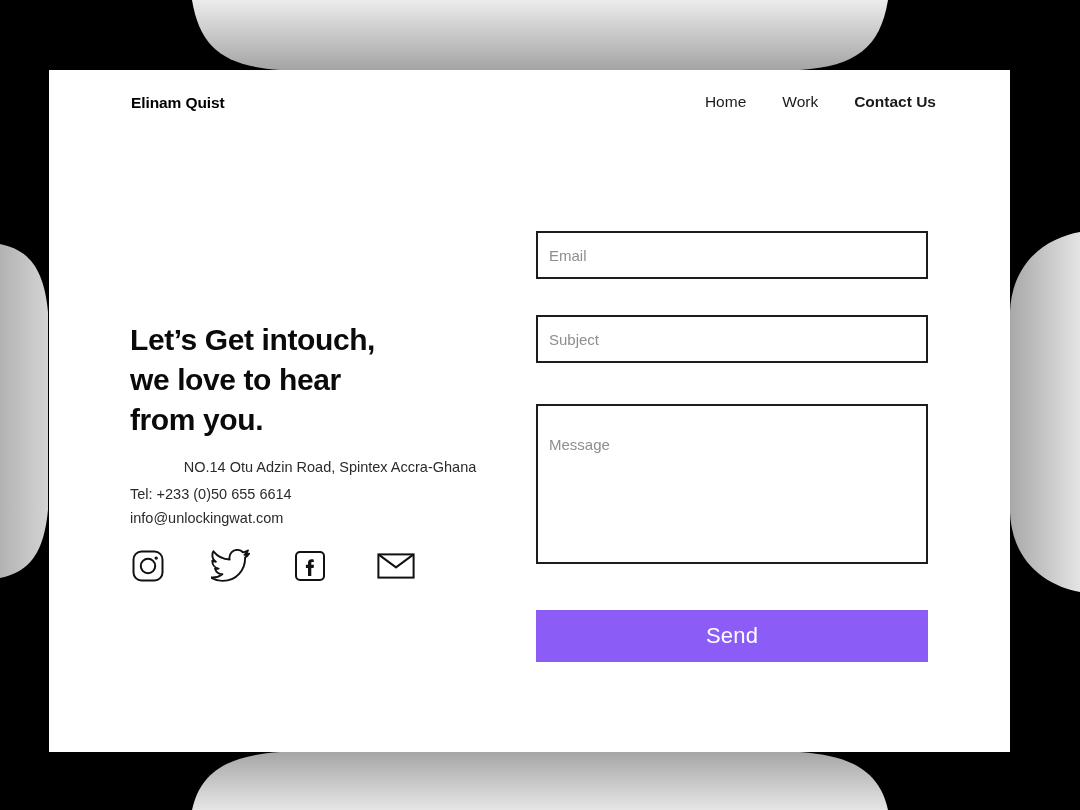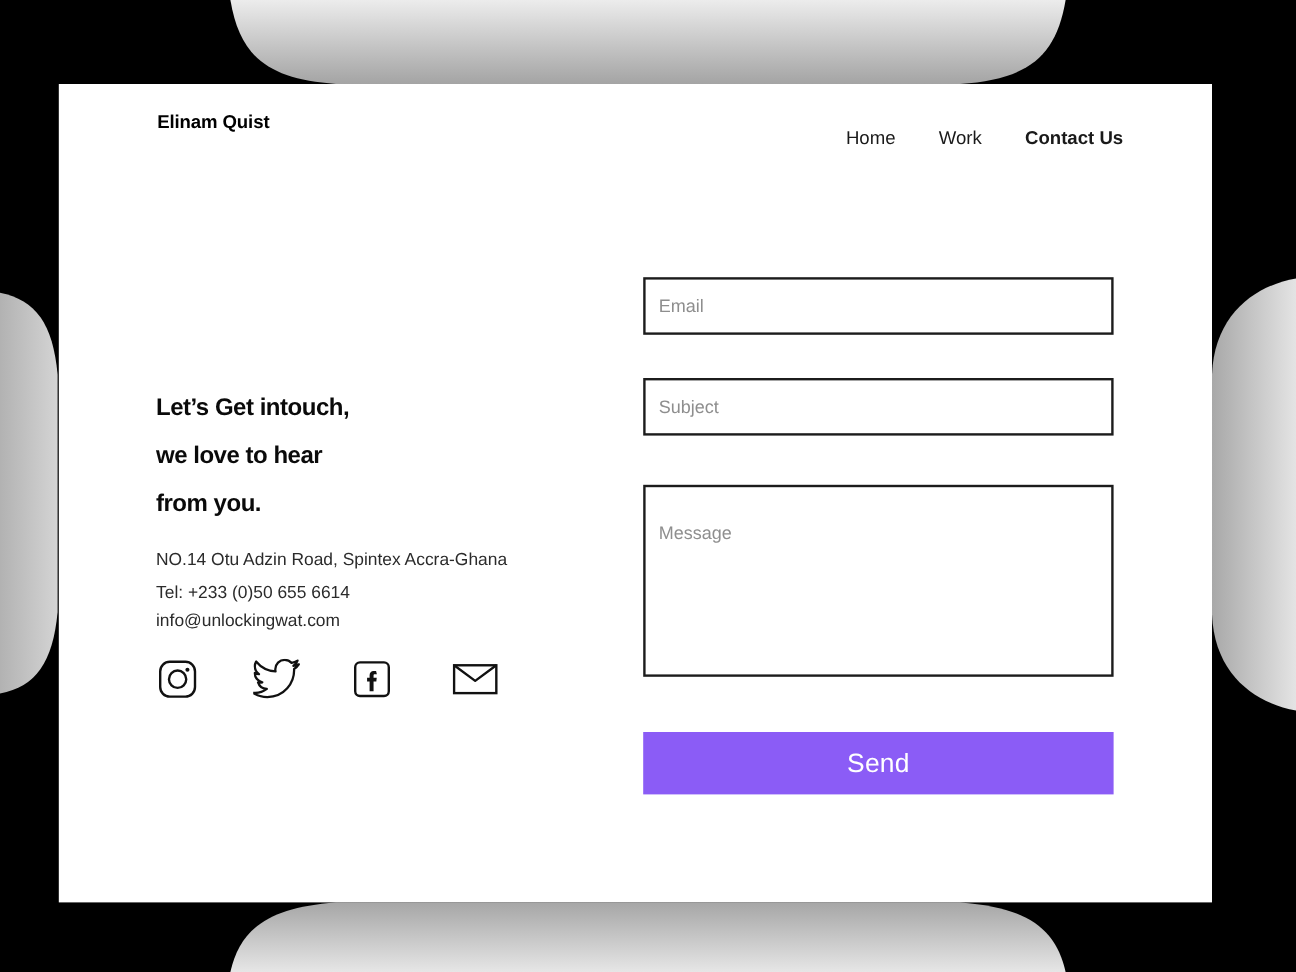--- a/index.html
+++ b/index.html
@@ -54,21 +54,21 @@
     font-size: 15.5px;
     font-weight: bold;
     color: #000000;
     letter-spacing: -0.1px;
     white-space: nowrap;
   }
 
   .nav {
     position: absolute;
     right: 74px;
-    top: 37px;
+    top: 23px;
     display: flex;
     align-items: baseline;
     gap: 36px;
   }
 
   .nav-link {
     font-size: 15.5px;
     color: #1a1a1a;
     white-space: nowrap;
     cursor: pointer;
@@ -81,37 +81,37 @@
 
   
   .left-col {
     position: absolute;
     left: 81px;
     top: 250px;
     width: 400px;
   }
 
   .headline {
-    font-size: 20px;
+    font-size: 30px;
     line-height: 40px;
     font-weight: bold;
     color: #0a0a0a;
     letter-spacing: -0.4px;
     white-space: pre-line;
     margin-bottom: 15px;
   }
 
   .addr-line {
     font-size: 14.5px;
     line-height: 24px;
     color: #2b2b2b;
     white-space: nowrap;
   }
 
-  .addr-line.first { margin-bottom: 3px; }
+  .addr-line.first { margin-bottom: 3px; text-align: center; }
 
   
   .socials {
     position: absolute;
     left: 81px;
     top: 478px;
     display: flex;
     align-items: center;
   }
 

